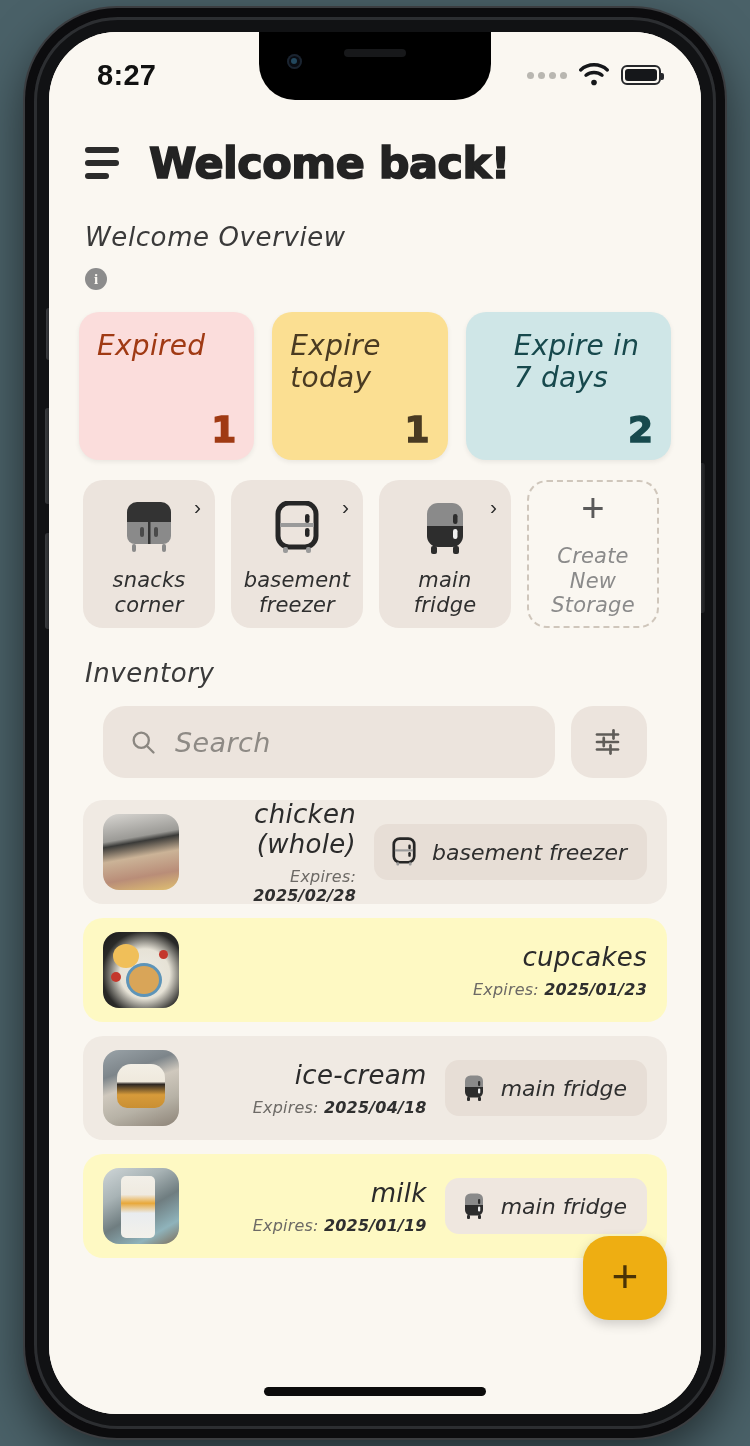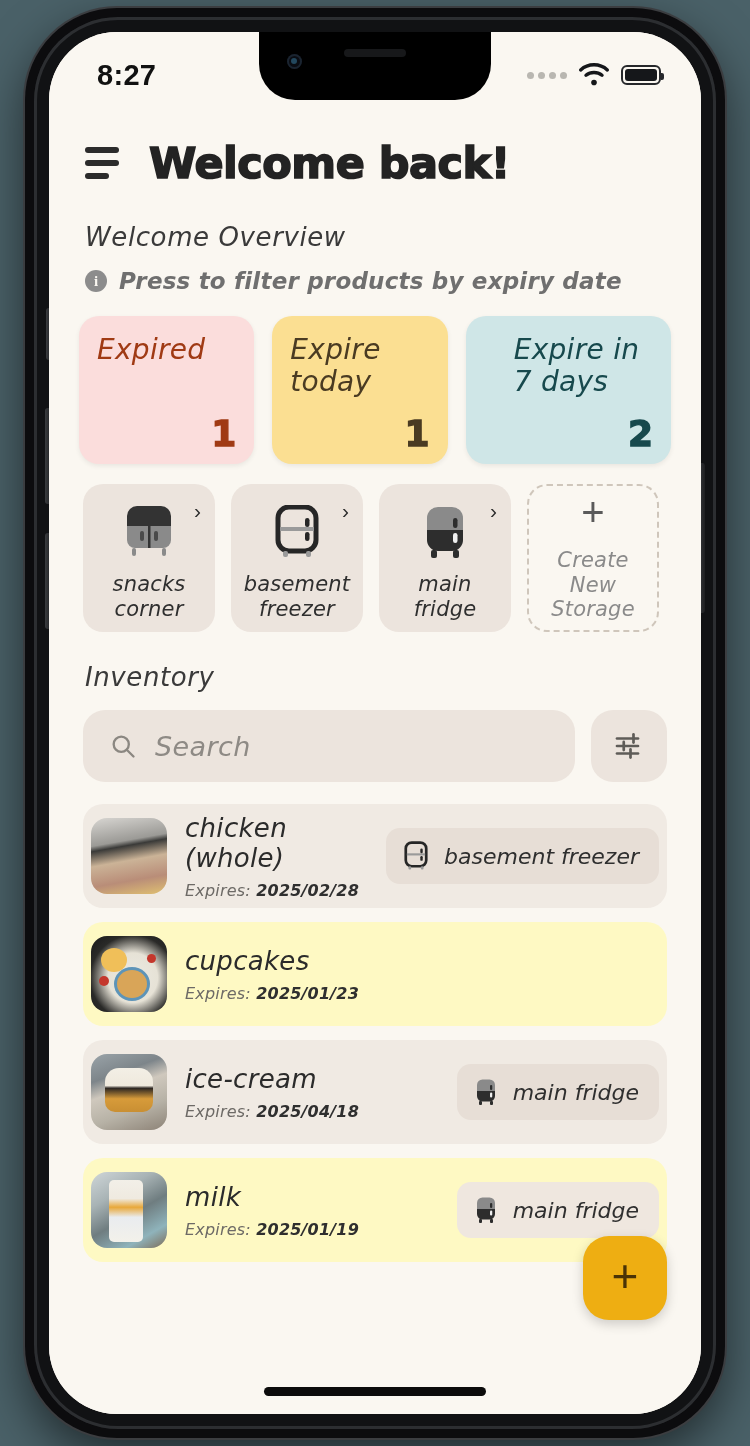--- a/index.html
+++ b/index.html
@@ -324,21 +324,21 @@
     color: #8a8a8a;
     margin-top: 16px;
     margin-bottom: 10px;
   }
 
   
   .search-row {
     display: flex;
     gap: 16px;
     align-items: center;
-    padding: 0 34px;
+    padding: 0 54px;
     margin-top: 18px;
   }
   .search-box {
     flex: 1;
     height: 72px;
     border-radius: 22px;
     background: #ece4dd;
     display: flex;
     align-items: center;
     gap: 18px;
@@ -370,24 +370,25 @@
     display: flex;
     flex-direction: column;
     gap: 14px;
   }
   .inv-item {
     height: 104px;
     border-radius: 20px;
     background: #f0eae3;
     display: flex;
     align-items: center;
-    padding: 0 8px;
+    padding: 0 20px;
     box-sizing: border-box;
     gap: 18px;
     cursor: pointer;
+    text-align: right;
   }
   .inv-item.highlight { background: #fef9c3; }
   .thumb {
     width: 76px; height: 76px;
     border-radius: 16px;
     flex: none;
     overflow: hidden;
     position: relative;
     background: #8a8073;
   }
@@ -489,21 +490,20 @@
               <span></span>
               <span></span>
           </div>
           <div class="page-title">Welcome back!</div>
         </div>
 
         <div class="section-title">Welcome Overview</div>
 
         <div class="hint-row">
           <div class="info-icon">i</div>
-          <div class="hint-text">Press to filter products by expiry date</div>
         </div>
 
         <div class="expiry-row">
           <div class="expiry-card" style="background: rgb(251, 221, 220);">
             <div class="expiry-label" style="color: rgb(160, 58, 20);">Expired</div>
             <div class="expiry-count" style="color: rgb(160, 58, 20);">1</div>
           </div>
           <div class="expiry-card" style="background: rgb(251, 223, 146);">
             <div class="expiry-label" style="color: rgb(74, 59, 34);">Expire today</div>
             <div class="expiry-count" style="color: rgb(74, 59, 34);">1</div>

